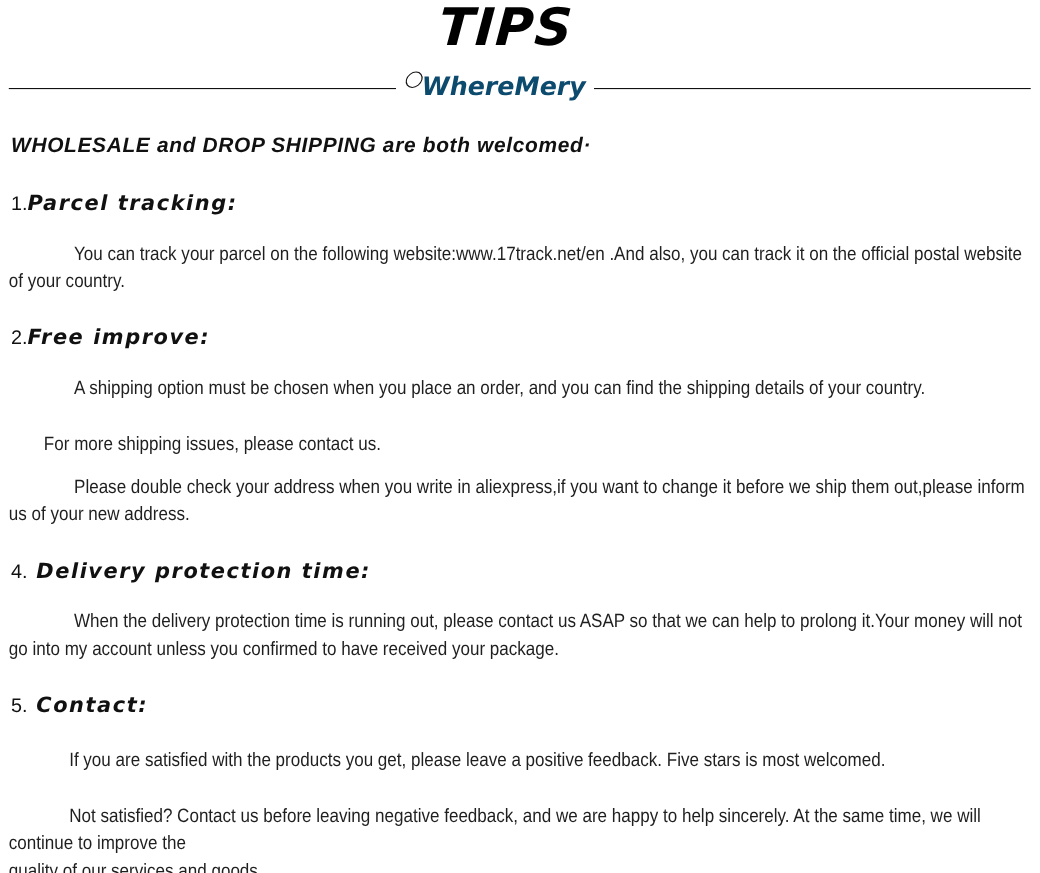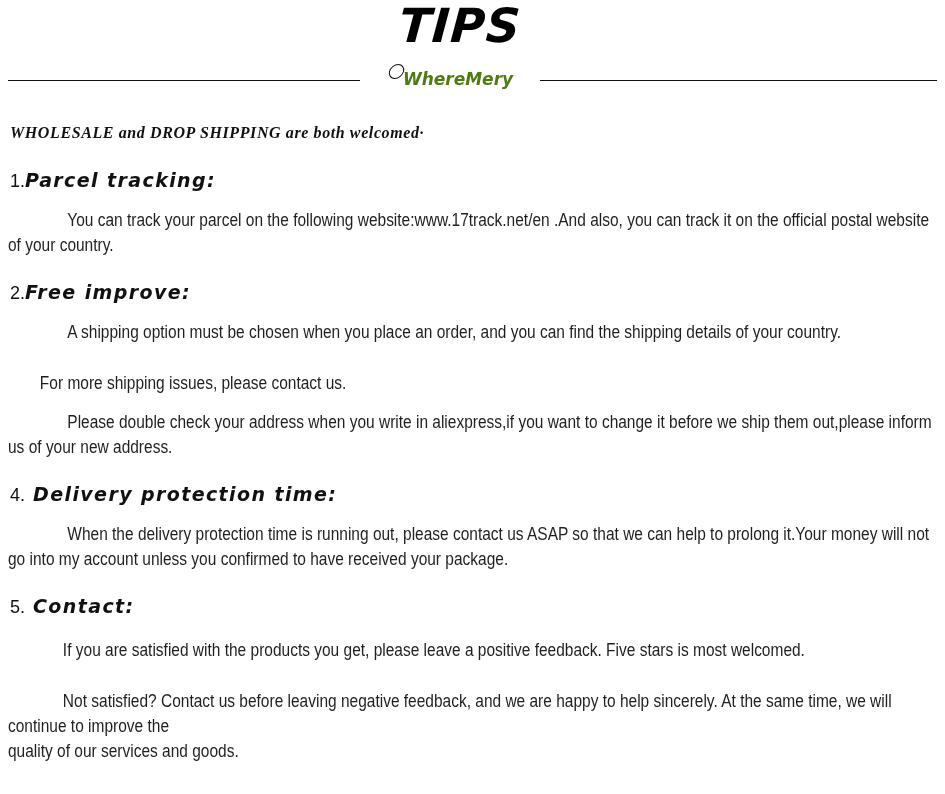--- a/index.html
+++ b/index.html
@@ -78,47 +78,47 @@
     border: 1.6px solid #111111;
     border-radius: 50%;
     vertical-align: 6px;
     margin-right: -1px;
     transform: skewX(-14deg);
   }
   .brand-name {
     font-family: "DejaVu Sans", sans-serif;
     font-weight: bold;
     font-style: italic;
-    font-size: 17px;
+    font-size: 23px;
     line-height: 34px;
     letter-spacing: 0px;
-    color: #4d7c0f;
+    color: #0c4a6e;
   }
 
   
   .content {
     position: relative;
     padding: 0 8px 0 8px;
   }
 
   .lead {
-    font-family: Liberation Serif, serif;
+    font-family: Liberation Sans, sans-serif;
     font-weight: bold;
     font-style: italic;
-    font-size: 16px;
+    font-size: 19px;
     line-height: 26px;
     letter-spacing: 0.6px;
     color: #111111;
     margin: 22px 0 0 2px;
     white-space: nowrap;
   }
 
   .heading {
     font-size: 19px;
-    line-height: 26px;
+    line-height: 36px;
     color: #111111;
     margin: 21px 0 0 2px;
     white-space: nowrap;
   }
   .heading .num {
     font-family: "Liberation Sans", sans-serif;
     font-weight: normal;
     font-style: normal;
     font-size: 18px;
     letter-spacing: 0;

